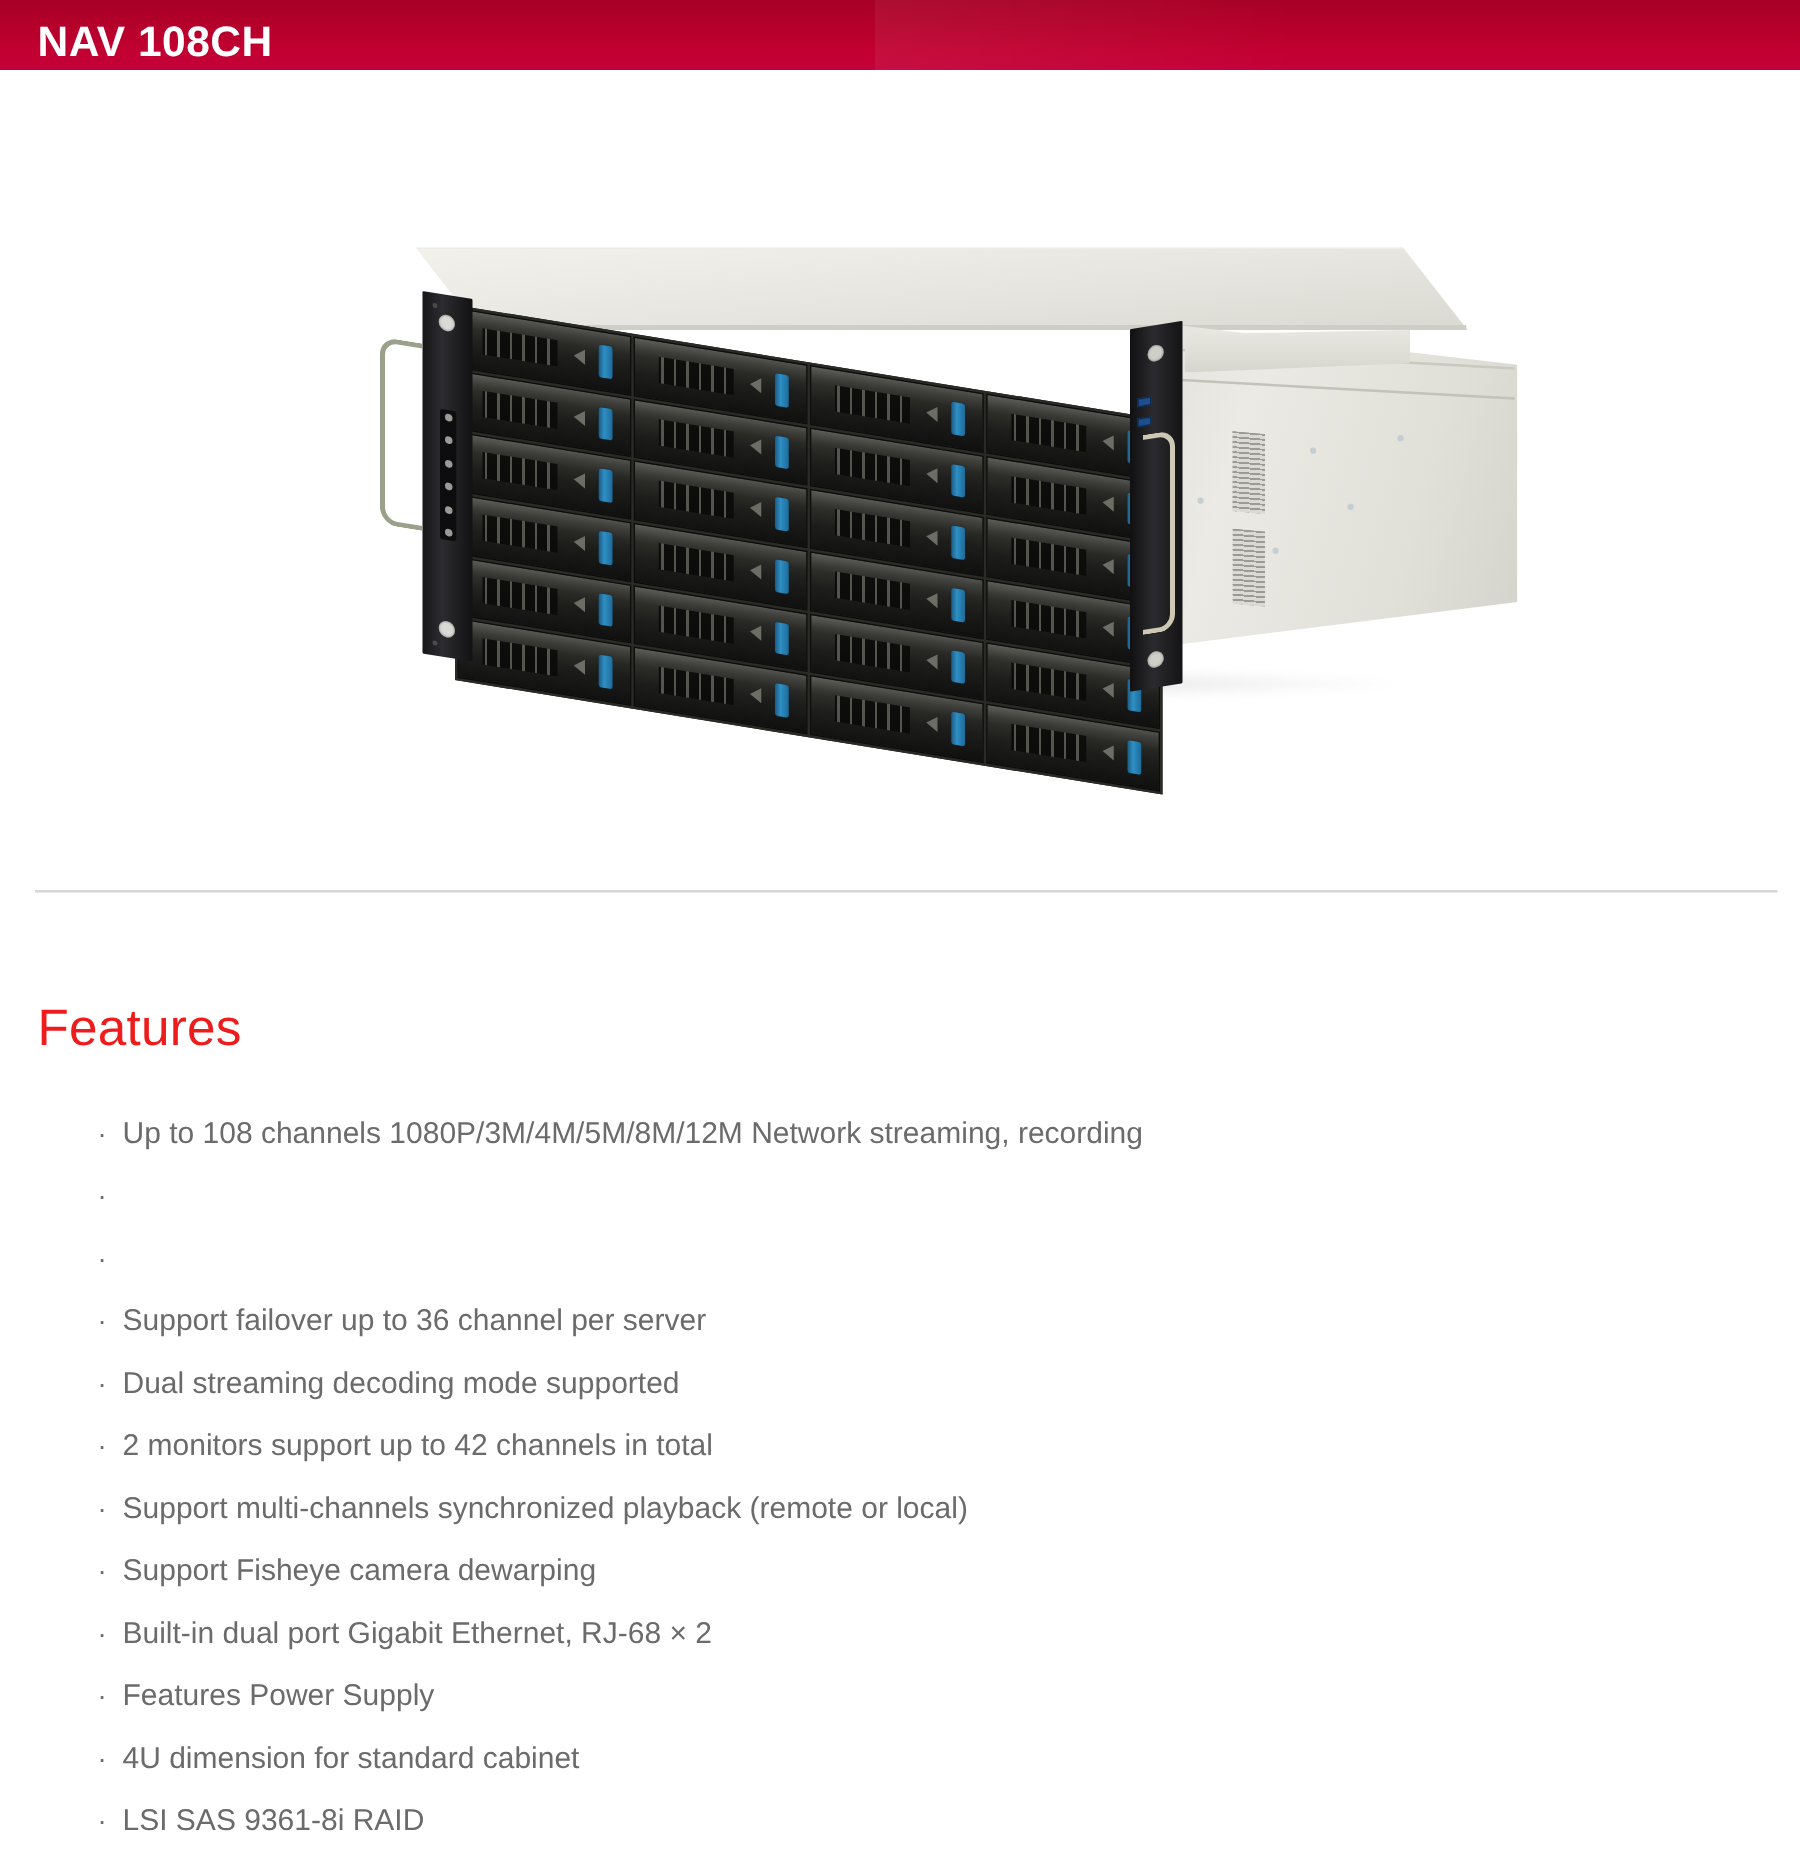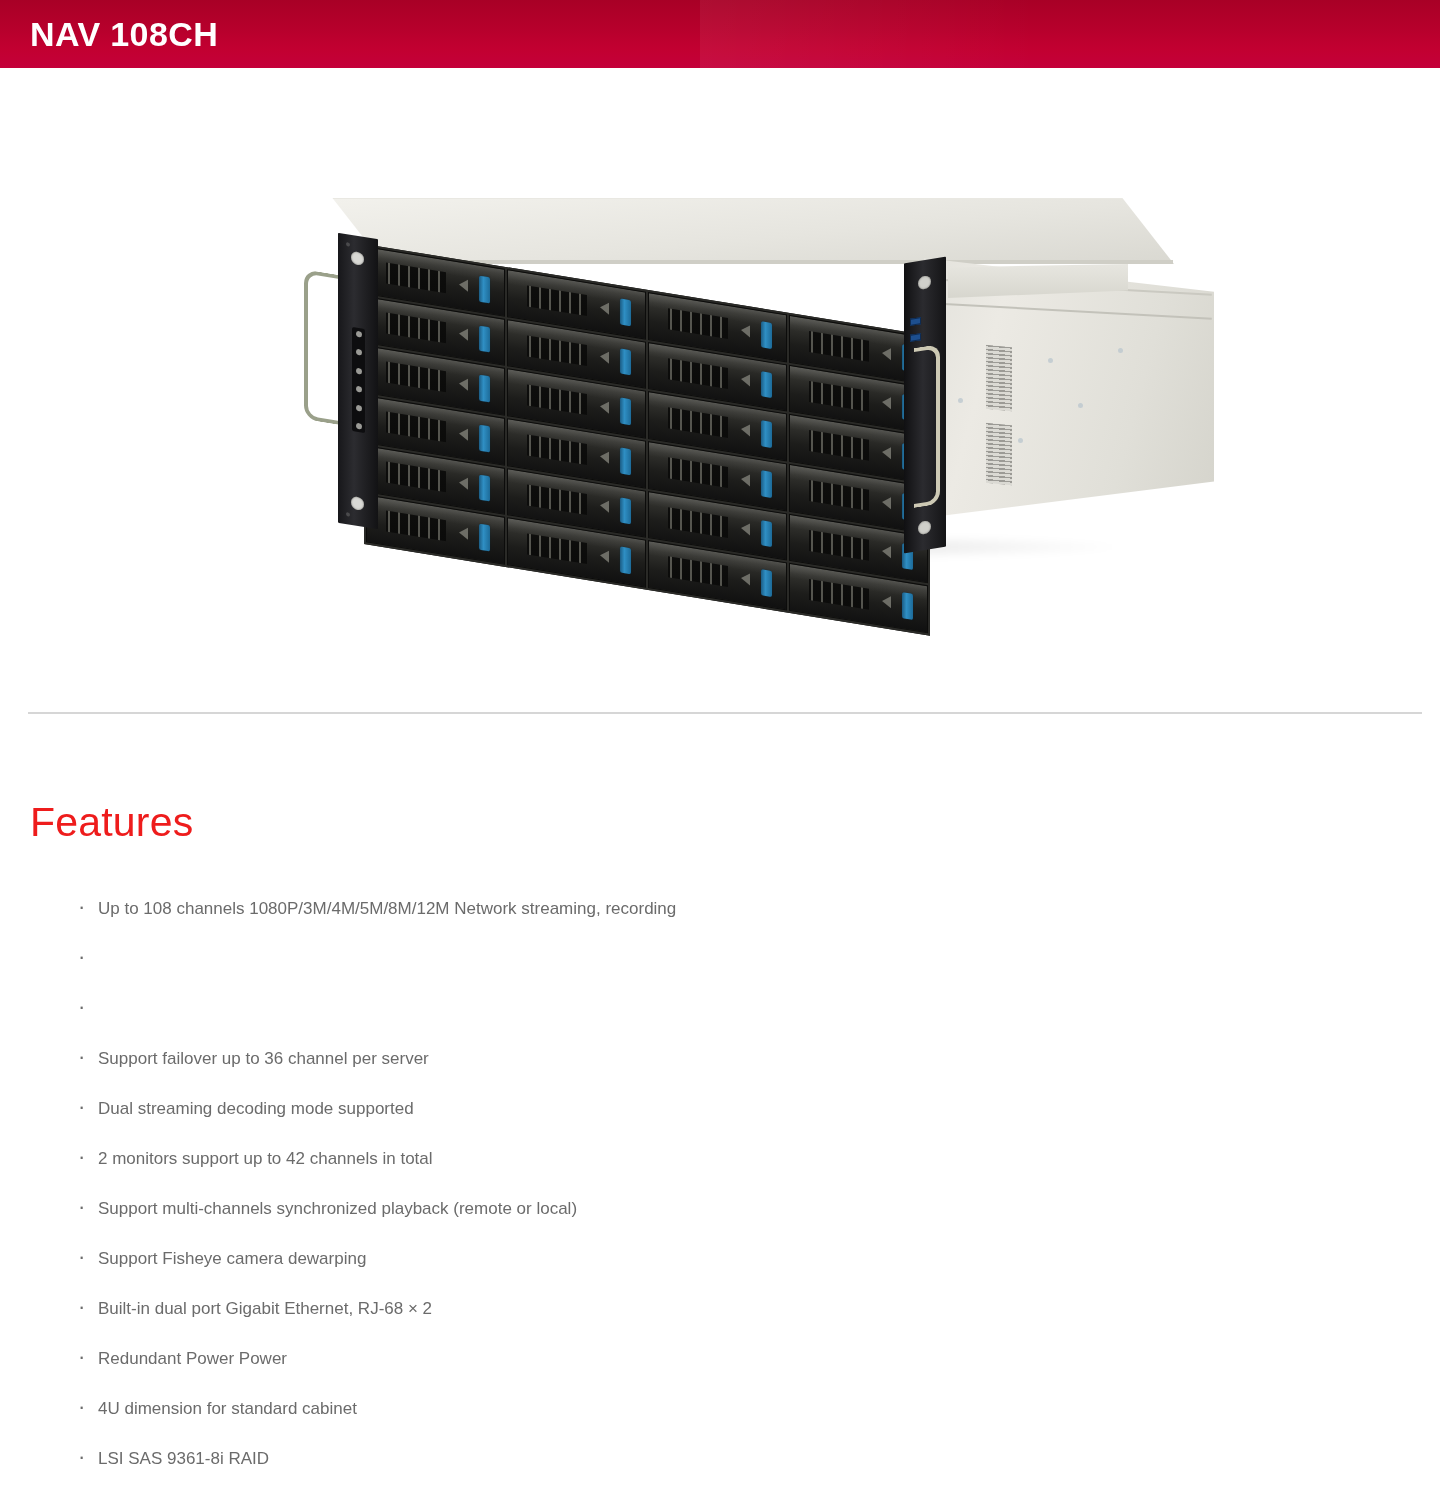--- a/index.html
+++ b/index.html
@@ -17,21 +17,21 @@
     width: 1440px;
     height: 1499px;
     background: #ffffff;
   }
 
   
   .header-banner {
     position: absolute;
     left: 0; top: 0;
     width: 1440px;
-    height: 68px;
+    height: 56px;
     background: linear-gradient(180deg, #a80026 0%, #b5002b 38%, #c20031 72%, #c4003a 100%);
     overflow: hidden;
   }
   .header-banner .sheen {
     position: absolute;
     left: 700px; top: 0;
     width: 340px; height: 68px;
     background: linear-gradient(90deg, rgba(255,255,255,0.055), rgba(255,255,255,0.0));
     pointer-events: none;
   }
@@ -356,21 +356,21 @@
     line-height: 50px;
     white-space: nowrap;
   }
   .feature-bullet {
     width: 20px;
     flex: 0 0 20px;
     font-size: 22px;
     color: #6b6b6b;
   }
   .feature-text {
-    font-size: 17px;
+    font-size: 24px;
     color: #6b6b6b;
   }
 </style>
 </head>
 <body>
 
 <div class="page">
 
   <div class="header-banner">
     <div class="sheen"></div>
@@ -607,21 +607,21 @@
         <li class="feature-item">
           <span class="feature-bullet">·</span>
           <span class="feature-text">Support Fisheye camera dewarping</span>
         </li>
         <li class="feature-item">
           <span class="feature-bullet">·</span>
           <span class="feature-text">Built-in dual port Gigabit Ethernet, RJ-68 × 2</span>
         </li>
         <li class="feature-item">
           <span class="feature-bullet">·</span>
-          <span class="feature-text">Redundant Power Power</span>
+          <span class="feature-text">Features Power Supply</span>
         </li>
         <li class="feature-item">
           <span class="feature-bullet">·</span>
           <span class="feature-text">4U dimension for standard cabinet</span>
         </li>
         <li class="feature-item">
           <span class="feature-bullet">·</span>
           <span class="feature-text">LSI SAS 9361-8i RAID</span>
         </li>
       </ul>

